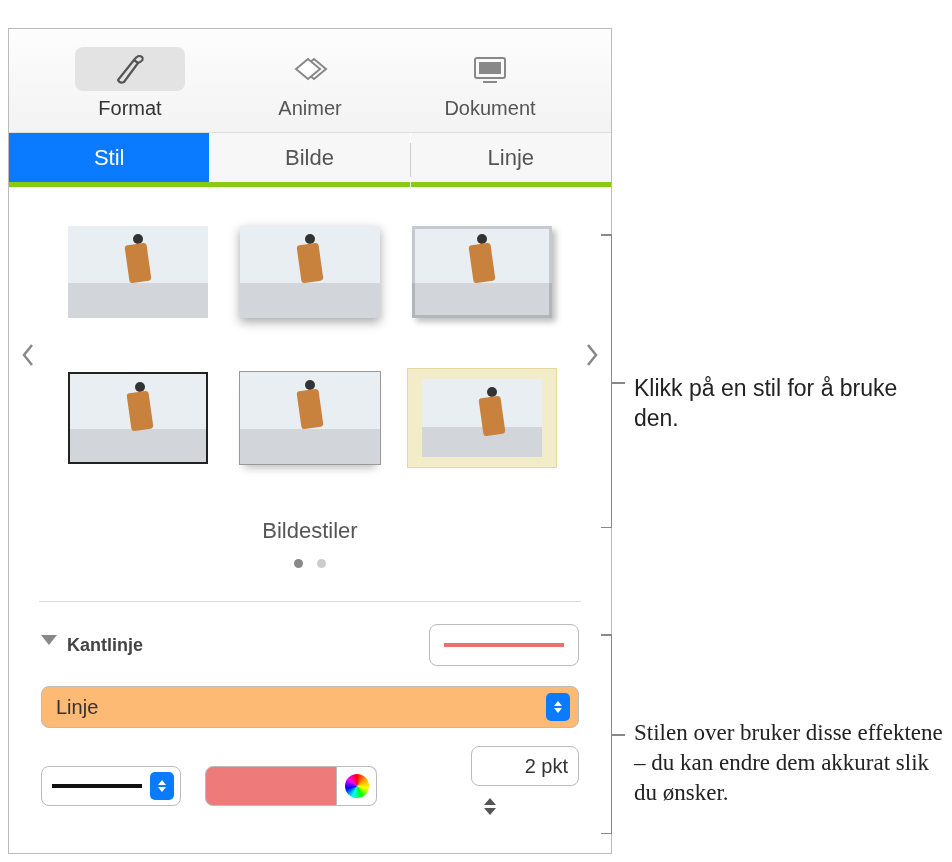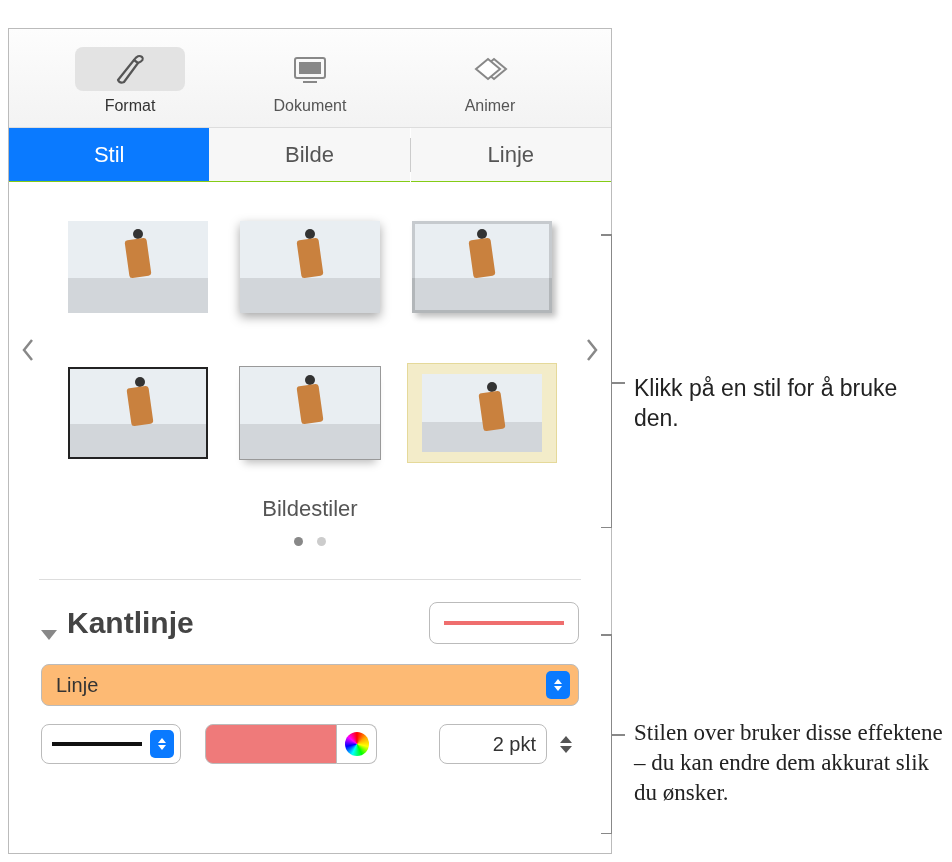--- a/index.html
+++ b/index.html
@@ -28,21 +28,21 @@
     justify-content: center;
     gap: 70px;
     padding: 18px 0 12px;
     border-bottom: 1px solid #ddd;
     background: linear-gradient(#fdfdfd,#f3f3f3);
   }
   .tb-btn {
     display: flex;
     flex-direction: column;
     align-items: center;
-    font-size: 16px;
+    font-size: 20px;
     color: #555;
     gap: 6px;
     min-width: 110px;
   }
   .tb-btn.active { color: #333; }
   .tb-icon-slot {
     width: 110px;
     height: 44px;
     display:flex;
     align-items:center;
@@ -56,21 +56,21 @@
   }
   .tab {
     flex: 1;
     display: flex;
     align-items: center;
     justify-content: center;
     font-size: 22px;
     color: #555;
     position: relative;
     background: #f7f7f7;
-    border-bottom: 1px solid #84cc16;
+    border-bottom: 5px solid #84cc16;
   }
   .tab.active {
     background: #0a7aff;
     color: #fff;
     font-weight: 500;
   }
   .tab-sep {
     width: 1px;
     background: #ccc;
     margin: 10px 0;
@@ -137,21 +137,21 @@
     cursor:pointer;
     user-select:none;
   }
   .nav-left { left: 12px; }
   .nav-right { right: 12px; }
 
   .styles-label {
     text-align: center;
     font-size: 22px;
     color: #555;
-    margin-top: 28px;
+    margin-top: 45px;
   }
   .dots {
     text-align: center;
     margin-top: 8px;
   }
   .dot {
     display:inline-block;
     width:9px; height:9px;
     border-radius:50%;
     background:#ccc;
@@ -169,23 +169,23 @@
     padding: 22px 32px 0;
   }
   .sec-head {
     display:flex;
     align-items:center;
     justify-content:space-between;
     margin-bottom: 20px;
   }
   .sec-title {
     display:flex;
-    align-items:flex-end;
+    align-items:flex-start;
     gap:10px;
-    font-size: 30px;
+    font-size: 18px;
     font-weight:600;
     color:#444;
   }
   .chev-down {
     display:inline-block;
     width:0; height:0;
     border-left:8px solid transparent;
     border-right:8px solid transparent;
     border-top:10px solid #888;
   }
@@ -283,20 +283,21 @@
     background:#fff;
   }
   .wheel {
     width:24px; height:24px;
     border-radius:50%;
     background: conic-gradient(red,orange,yellow,lime,cyan,blue,magenta,red);
   }
   .stepper-group {
     display:flex;
     margin-left:auto;
+    flex-direction:column;
   }
   .weight-input {
     width:108px;
     height:40px;
     border:1px solid #bbb;
     border-radius:8px;
     display:flex;
     align-items:center;
     justify-content:flex-end;
     padding-right:10px;
@@ -369,36 +370,36 @@
       <span class="tb-icon-slot">
         <svg width="36" height="34" viewBox="0 0 36 34">
           <path d="M6 28 L22 8 L26 11 L12 30 Q8 32 6 28 Z" fill="none" stroke="#555" stroke-width="2.2" stroke-linejoin="round"></path>
           <path d="M22 8 Q26 2 30 5 Q33 8 26 11" fill="none" stroke="#555" stroke-width="2.2"></path>
         </svg>
       </span>
       <span>Format</span>
     </div>
     <div class="tb-btn">
       <span class="tb-icon-slot">
+        <svg width="44" height="30" viewBox="0 0 44 30">
+          <path d="M14 15 L26 5 L38 15 L26 25 Z" fill="none" stroke="#888" stroke-width="2"></path>
+          <path d="M8 15 L20 5 L32 15 L20 25 Z" fill="#fff" stroke="#888" stroke-width="2"></path>
+        </svg>
+      </span>
+      <span>Animer</span>
+    </div>
+    <div class="tb-btn">
+      <span class="tb-icon-slot">
         <svg width="42" height="30" viewBox="0 0 42 30">
           <rect x="6" y="4" width="30" height="20" rx="2" fill="none" stroke="#888" stroke-width="2"></rect>
           <rect x="10" y="8" width="22" height="12" fill="#888"></rect>
           <line x1="14" y1="28" x2="28" y2="28" stroke="#888" stroke-width="2"></line>
         </svg>
       </span>
       <span>Dokument</span>
-    </div>
-    <div class="tb-btn">
-      <span class="tb-icon-slot">
-        <svg width="44" height="30" viewBox="0 0 44 30">
-          <path d="M14 15 L26 5 L38 15 L26 25 Z" fill="none" stroke="#888" stroke-width="2"></path>
-          <path d="M8 15 L20 5 L32 15 L20 25 Z" fill="#fff" stroke="#888" stroke-width="2"></path>
-        </svg>
-      </span>
-      <span>Animer</span>
     </div>
   </div>
 
   <div class="tabs">
     <div class="tab active">
       <span>Stil</span>
     </div>
     <div class="tab">
       <span>Bilde</span>
     </div>

